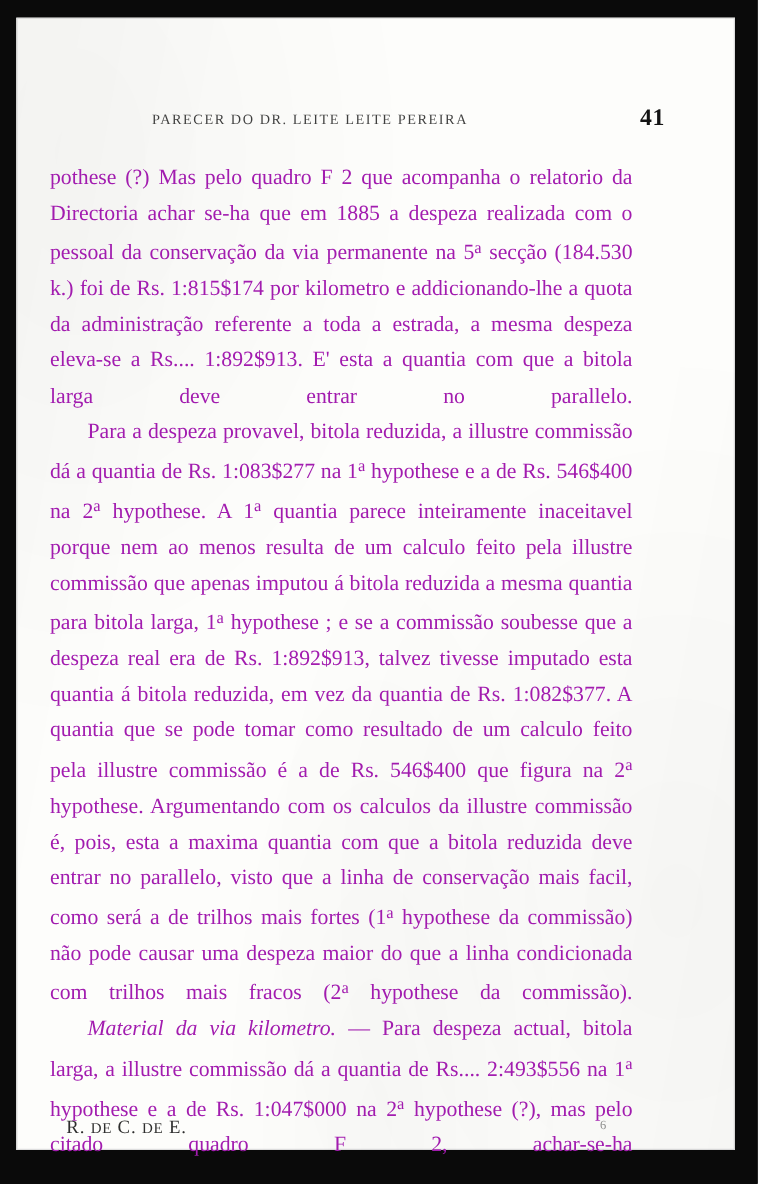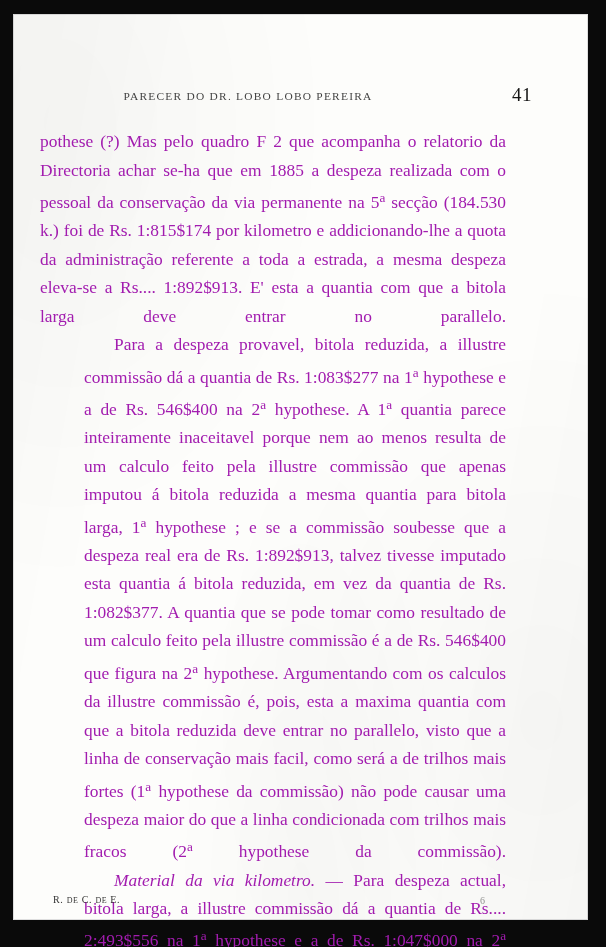--- a/index.html
+++ b/index.html
@@ -65,21 +65,21 @@
     letter-spacing: 1.25px;
     color: #1b1b1b;
     white-space: nowrap;
     opacity: 0.84;
   }
   #head-folio {
     position: absolute;
     right: 56px;
     top: -6px;
     font-size: 19px;
-    font-weight: 400;
+    font-weight: 700;
     color: #141414;
     letter-spacing: 0.5px;
   }
 
   
   #text-block {
     position: absolute;
     left: 27px;
     top: 113px;
     width: 466px;
@@ -90,21 +90,20 @@
     font-size: 17.4px;
     line-height: 28.55px;
     color: #a21caf;
     text-align: justify;
     text-align-last: left;
     word-spacing: 0.2px;
     -webkit-font-smoothing: none;
   }
   p.para.indented {
     text-indent: 30px;
-    margin-left: 44px;
   }
   p.para.closing {
     text-align-last: justify;
   }
   p.para + p.para {
     margin-top: 0;
   }
   .ital {
     font-style: italic;
   }
@@ -119,21 +118,21 @@
     position: absolute;
     left: 27px;
     top: 880px;
     width: 500px;
     height: 20px;
   }
   #foot-sig {
     position: absolute;
     left: 13px;
     top: 0;
-    font-size: 10px;
+    font-size: 15px;
     letter-spacing: 0.7px;
     color: #1d1d1d;
     white-space: nowrap;
     opacity: 0.92;
   }
   #foot-sig .sc {
     font-size: 0.80em;
     letter-spacing: 0.5px;
   }
   #foot-signature-number {
@@ -148,21 +147,21 @@
 </head>
 <body>
 
 <div id="scan-frame">
 
   <div id="page-sheet">
 
     <div id="paper-grain"></div>
 
     <div id="running-head">
-      <div id="head-title">PARECER DO DR. LOBO LOBO PEREIRA</div>
+      <div id="head-title">PARECER DO DR. LEITE LEITE PEREIRA</div>
       <div id="head-folio">41</div>
     </div>
 
     <div id="text-block">
 
       <p class="para closing">pothese (?) Mas pelo quadro F 2 que acompanha o relatorio da Directoria achar se-ha que em 1885 a despeza realizada com o pessoal da conservação da via permanente na 5<span class="ord">a</span> secção (184.530 k.) foi de Rs. 1:815$174 por kilometro e addicionando-lhe a quota da administração referente a toda a estrada, a mesma despeza eleva-se a Rs.... 1:892$913. E' esta a quantia com que a bitola larga deve entrar no parallelo.</p>
 
       <p class="para indented closing">Para a despeza provavel, bitola reduzida, a illustre commissão dá a quantia de Rs. 1:083$277 na 1<span class="ord">a</span> hypothese e a de Rs. 546$400 na 2<span class="ord">a</span> hypothese. A 1<span class="ord">a</span> quantia parece inteiramente inaceitavel porque nem ao menos resulta de um calculo feito pela illustre commissão que apenas imputou á bitola reduzida a mesma quantia para bitola larga, 1<span class="ord">a</span> hypothese ; e se a commissão soubesse que a despeza real era de Rs. 1:892$913, talvez tivesse imputado esta quantia á bitola reduzida, em vez da quantia de Rs. 1:082$377. A quantia que se pode tomar como resultado de um calculo feito pela illustre commissão é a de Rs. 546$400 que figura na 2<span class="ord">a</span> hypothese. Argumentando com os calculos da illustre commissão é, pois, esta a maxima quantia com que a bitola reduzida deve entrar no parallelo, visto que a linha de conservação mais facil, como será a de trilhos mais fortes (1<span class="ord">a</span> hypothese da commissão) não pode causar uma despeza maior do que a linha condicionada com trilhos mais fracos (2<span class="ord">a</span> hypothese da commissão).</p>
 
       <p class="para indented closing"><span class="ital">Material da via kilometro.</span><span> — </span><span>Para despeza actual, bitola larga, a illustre commissão dá a quantia de Rs.... 2:493$556 na 1<span class="ord">a</span> hypothese e a de Rs. 1:047$000 na 2<span class="ord">a</span> hypothese (?), mas pelo citado quadro F 2, achar-se-ha</span></p>

